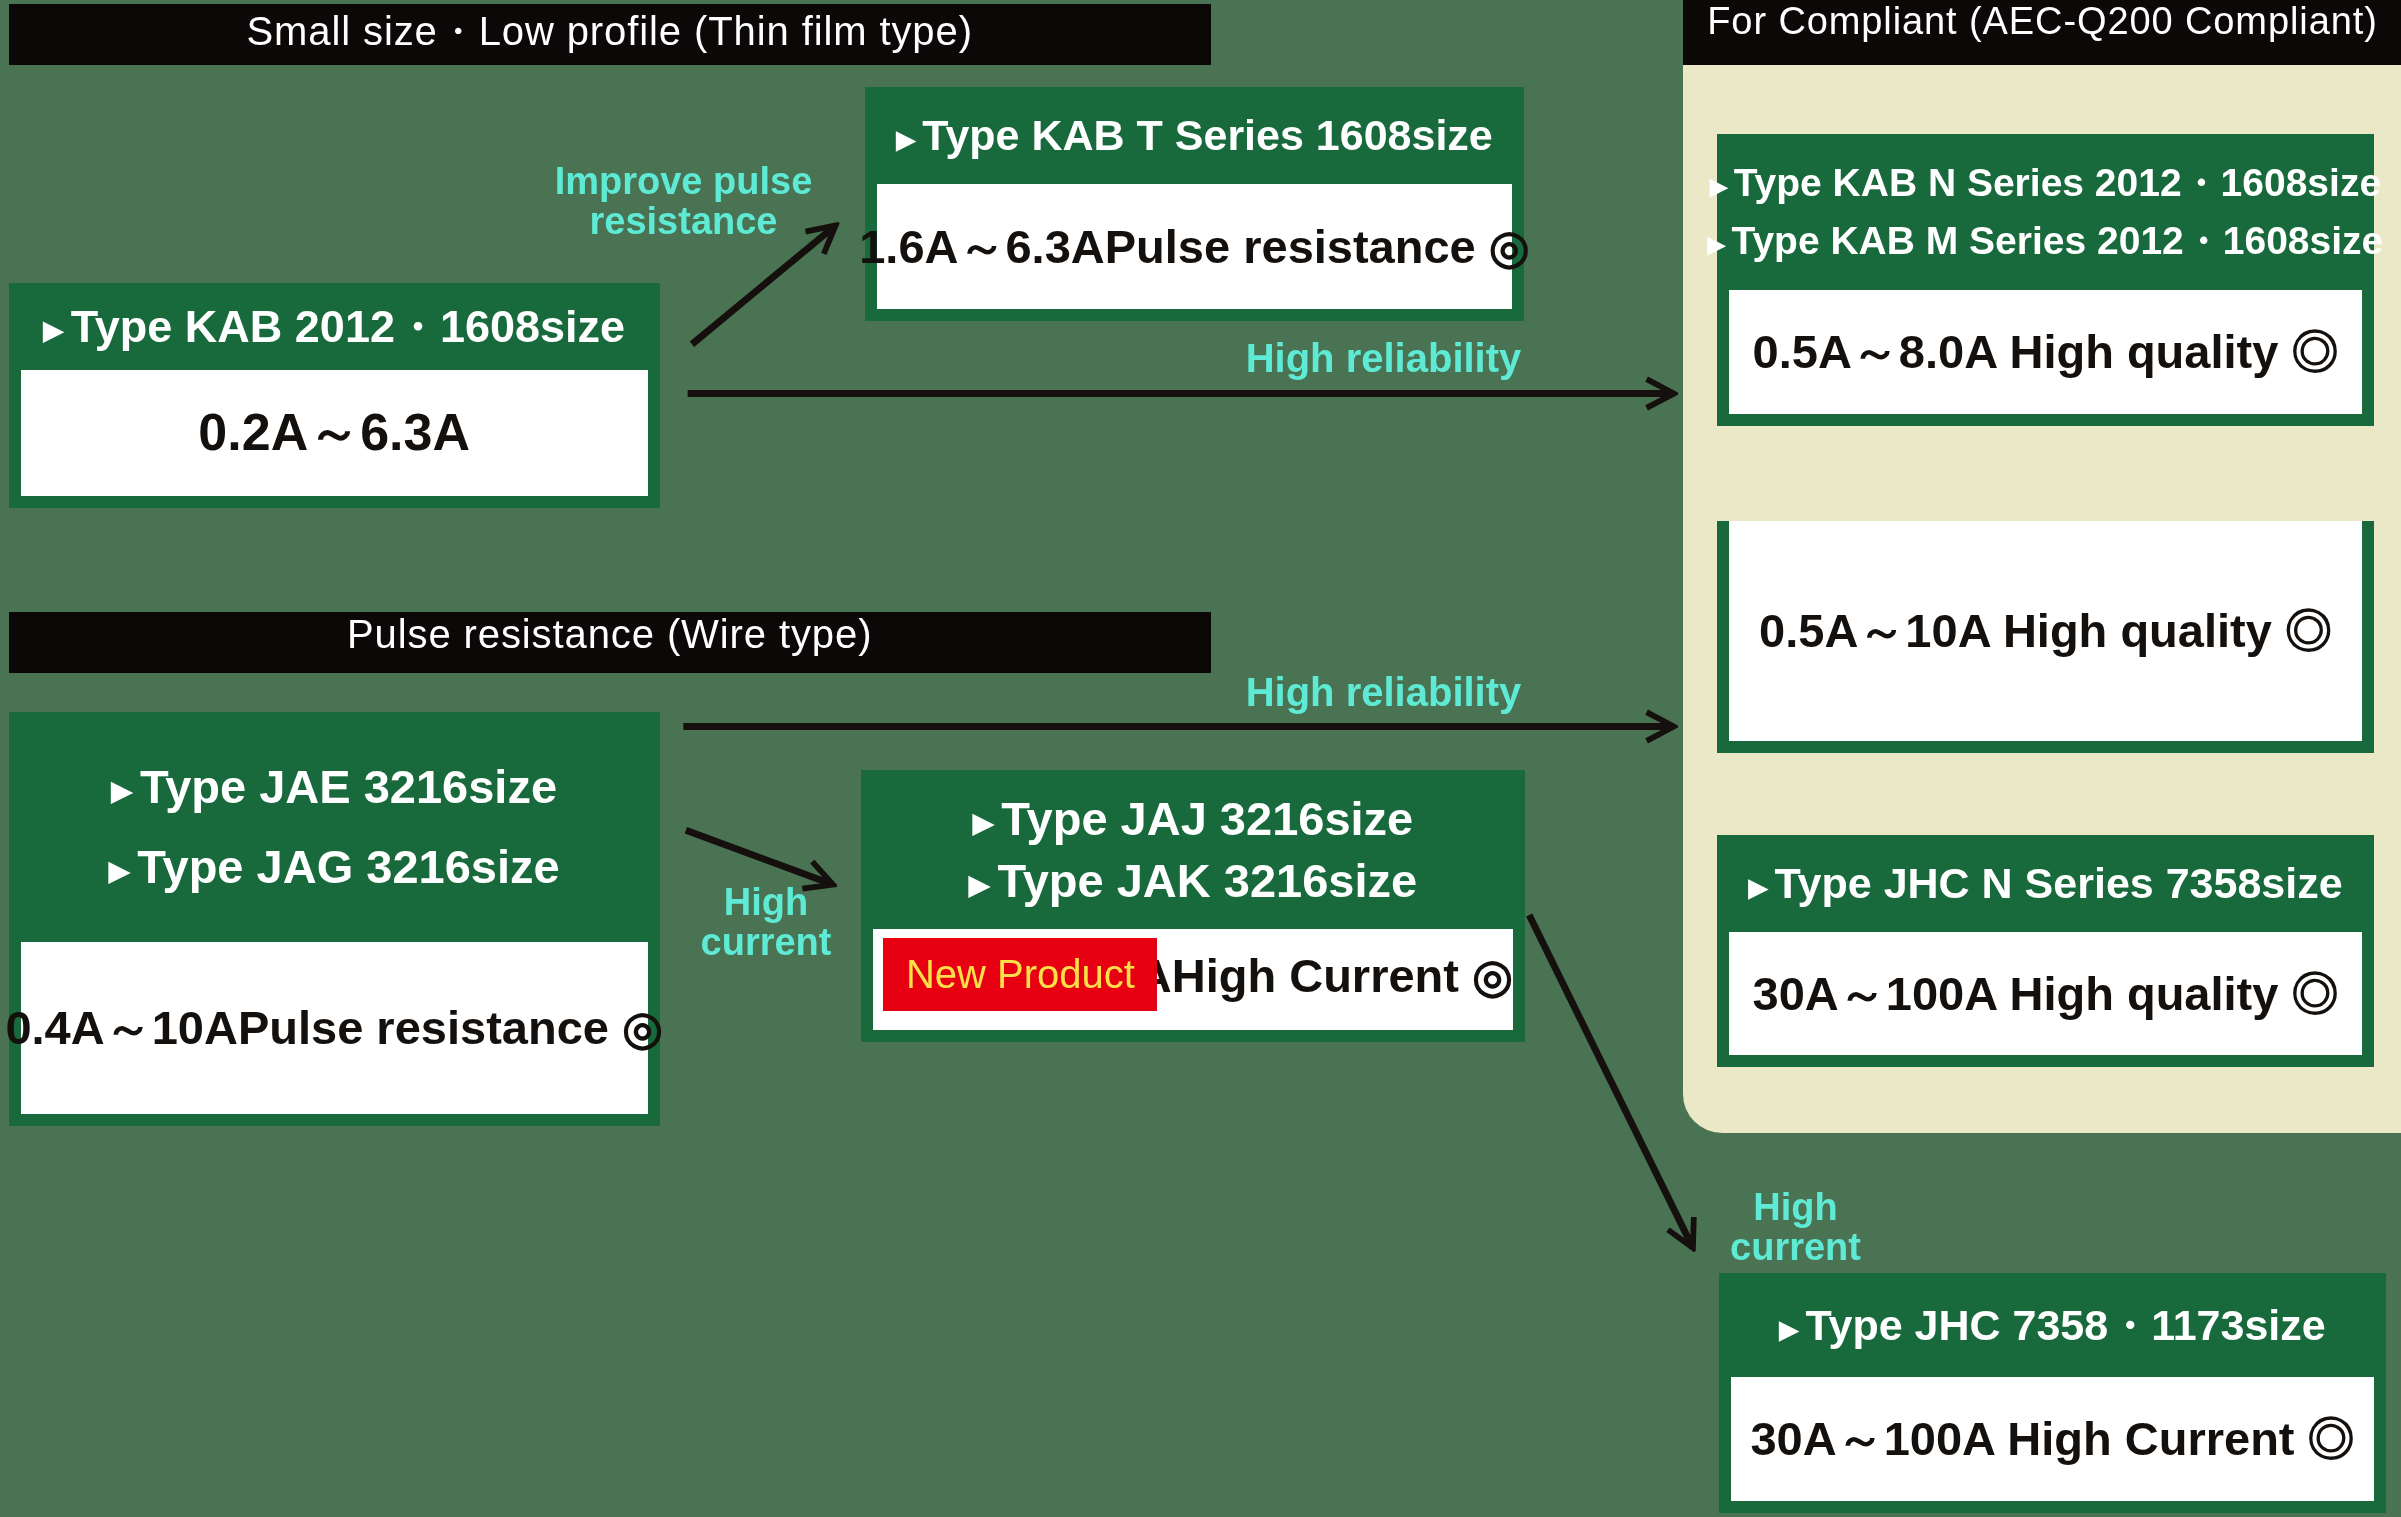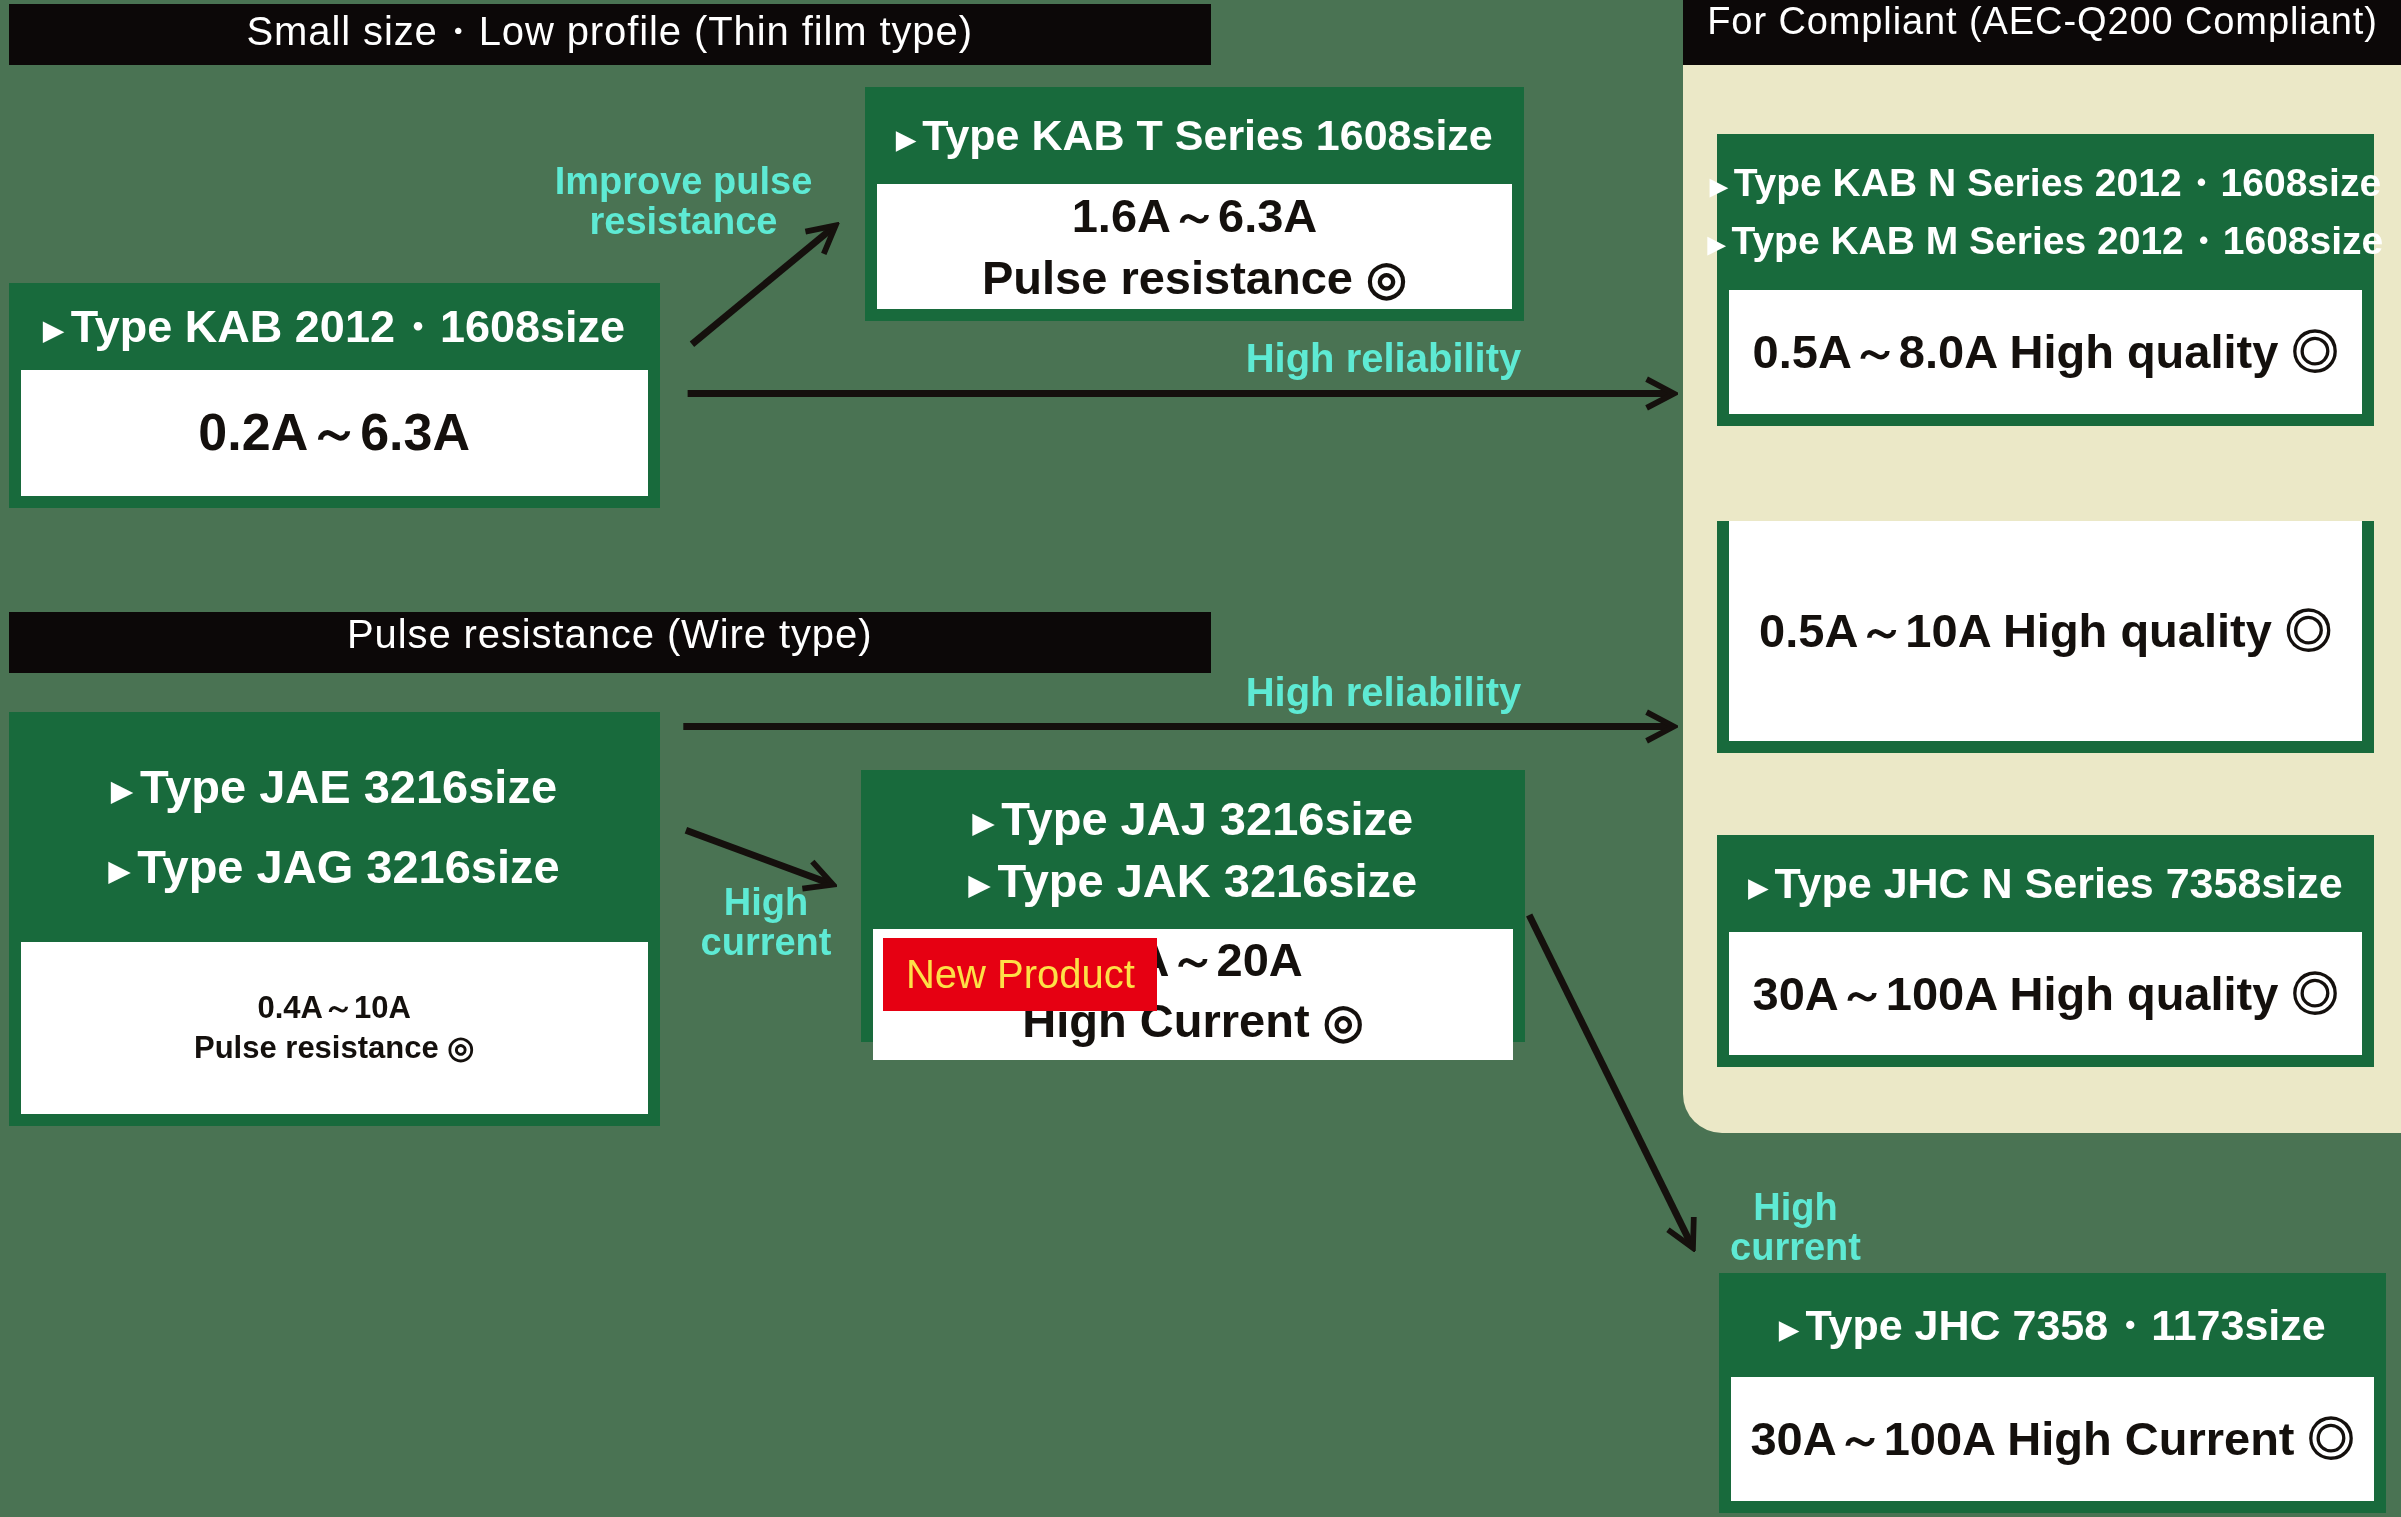--- a/index.html
+++ b/index.html
@@ -36,37 +36,37 @@
   }
   .pbox-head{
     flex:0 0 auto;
     display:flex;flex-direction:column;justify-content:center;align-items:center;
     color:#ffffff;font-weight:600;line-height:1.5;
     white-space:nowrap;
   }
   .pbox-body{
     flex:1 1 auto;
     background:#ffffff;
-    display:flex;flex-direction:column;justify-content:center;align-items:center;
+    display:flex;flex-direction:row;justify-content:center;align-items:center;
     color:#14100d;font-weight:600;line-height:1.3;
     position:relative;white-space:nowrap;
   }
   .tri{font-size:0.58em;margin-right:0.28em;display:inline-block;transform:translateY(-0.10em);}
   #box-kab   {left:8.7px;  top:283px; width:651px; height:225px;}
   #box-kab    .pbox-head{height:87px;font-size:45px;}
   #box-kab    .pbox-body{font-size:52px;}
   #box-kabt  {left:865px;top:87px; width:659px; height:234px;}
   #box-kabt   .pbox-head{height:97px;font-size:43px;}
   #box-kabt   .pbox-body{font-size:47px;}
   #box-kabnm {left:1717px;top:134px; width:657px; height:292px;}
   #box-kabnm  .pbox-head{height:156px;font-size:39px;}
   #box-kabnm  .pbox-body{font-size:47px;}
   #box-jaejag{left:8.7px;  top:712px; width:651px; height:414px;}
   #box-jaejag .pbox-head{height:230px;font-size:47px;line-height:1.7;}
-  #box-jaejag .pbox-body{font-size:31px;}
+  #box-jaejag .pbox-body{font-size:47px;}
   #box-jajjak{left:861px; top:770px; width:664px; height:272px;}
   #box-jajjak .pbox-head{height:159px;font-size:47px;line-height:1.3;}
   #box-jajjak .pbox-body{font-size:47px;justify-content:flex-end;padding-bottom:8.7px;}
   #box-jagn  {left:1717px;top:521px; width:657px; height:232px;}
   #box-jagn   .pbox-head{height:97px;font-size:43px;}
   #box-jagn   .pbox-body{font-size:47px;}
   #box-jhcn  {left:1717px;top:835px; width:657px; height:232px;}
   #box-jhcn   .pbox-head{height:97px;font-size:43px;}
   #box-jhcn   .pbox-body{font-size:47px;}
   #box-jhc   {left:1719px;top:1273px;width:667px; height:240px;}

